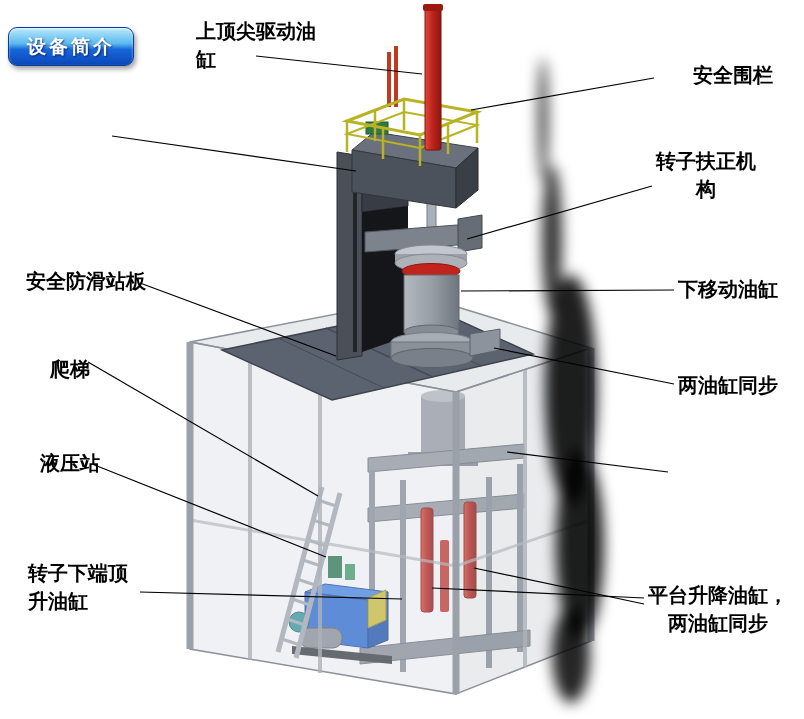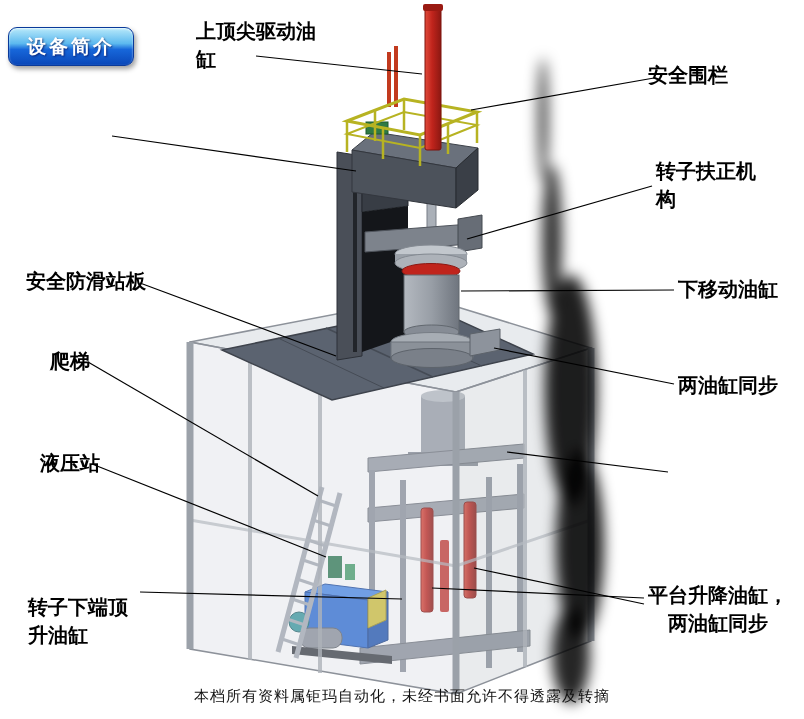--- a/index.html
+++ b/index.html
@@ -9,30 +9,30 @@
   .badge{position:absolute;left:8px;top:27px;width:124px;height:37px;border-radius:9px;
          background:linear-gradient(180deg,#b8e9fa 0%,#5cb9ef 42%,#1767da 58%,#0a47b8 100%);
          border:1px solid #0a3a9a;
          box-shadow:2px 3px 5px rgba(0,0,0,.38), inset 0 1px 2px rgba(255,255,255,.75);
          color:#fff;font-size:19px;font-weight:700;letter-spacing:3px;
          display:flex;align-items:center;justify-content:center;
          text-shadow:1px 1px 2px rgba(0,0,70,.65);}
   .lbl{position:absolute;font-size:20px;font-weight:700;line-height:1.38;color:#000;
        white-space:pre-line;}
   #lbl-0{left:196px;top:18px;}
-  #lbl-1{left:648px;top:62px;}
+  #lbl-1{left:693px;top:62px;}
   #lbl-2{left:24px;top:110px;}
-  #lbl-3{left:656px;top:158px;}
+  #lbl-3{left:656px;top:148px;text-align:center;}
   #lbl-4{left:26px;top:268px;text-align:right;}
   #lbl-5{left:678px;top:276px;}
-  #lbl-6{left:50px;top:348px;}
+  #lbl-6{left:50px;top:356px;}
   #lbl-7{left:678px;top:372px;}
   #lbl-8{left:40px;top:450px;text-align:center;}
   #lbl-9{left:672px;top:446px;}
-  #lbl-10{left:28px;top:560px;margin-top:34px;}
+  #lbl-10{left:28px;top:560px;}
   #lbl-11{left:648px;top:582px;text-align:center;}
   .footer{position:absolute;left:0;right:0;top:687px;text-align:center;
           font-family:"Liberation Serif",serif;font-size:15px;color:#111;letter-spacing:1px;}
 </style>
 </head>
 <body>
 
 <div class="stage">
 
   <svg width="804" height="719" viewBox="0 0 804 719">
@@ -206,14 +206,13 @@
   <div class="lbl" id="lbl-4">安全防滑站板</div>
   <div class="lbl" id="lbl-5">下移动油缸</div>
   <div class="lbl" id="lbl-6">爬梯</div>
   <div class="lbl" id="lbl-7">两油缸同步</div>
   <div class="lbl" id="lbl-8">液压站</div>
   <div class="lbl" id="lbl-10">转子下端顶
 升油缸</div>
   <div class="lbl" id="lbl-11">平台升降油缸，
 两油缸同步</div>
 
-  <div class="footer">本档所有资料属钜玛自动化，未经书面允许不得透露及转摘</div>
 </div>
 
 </body></html>

